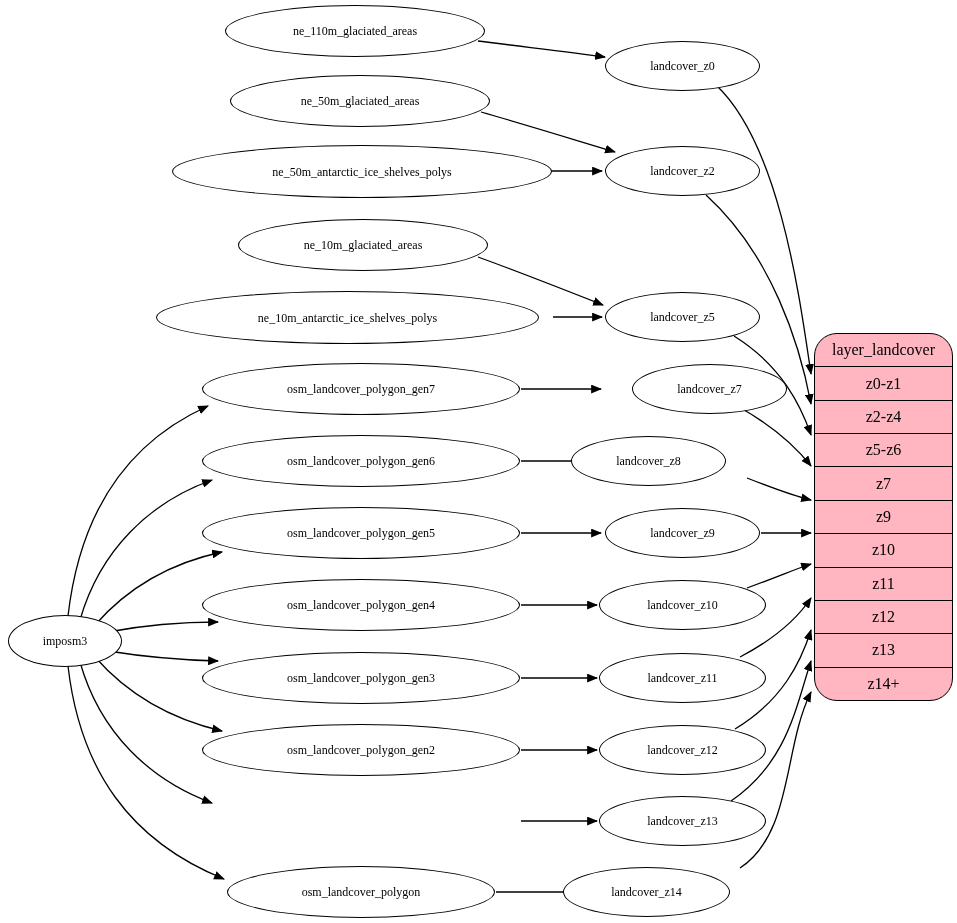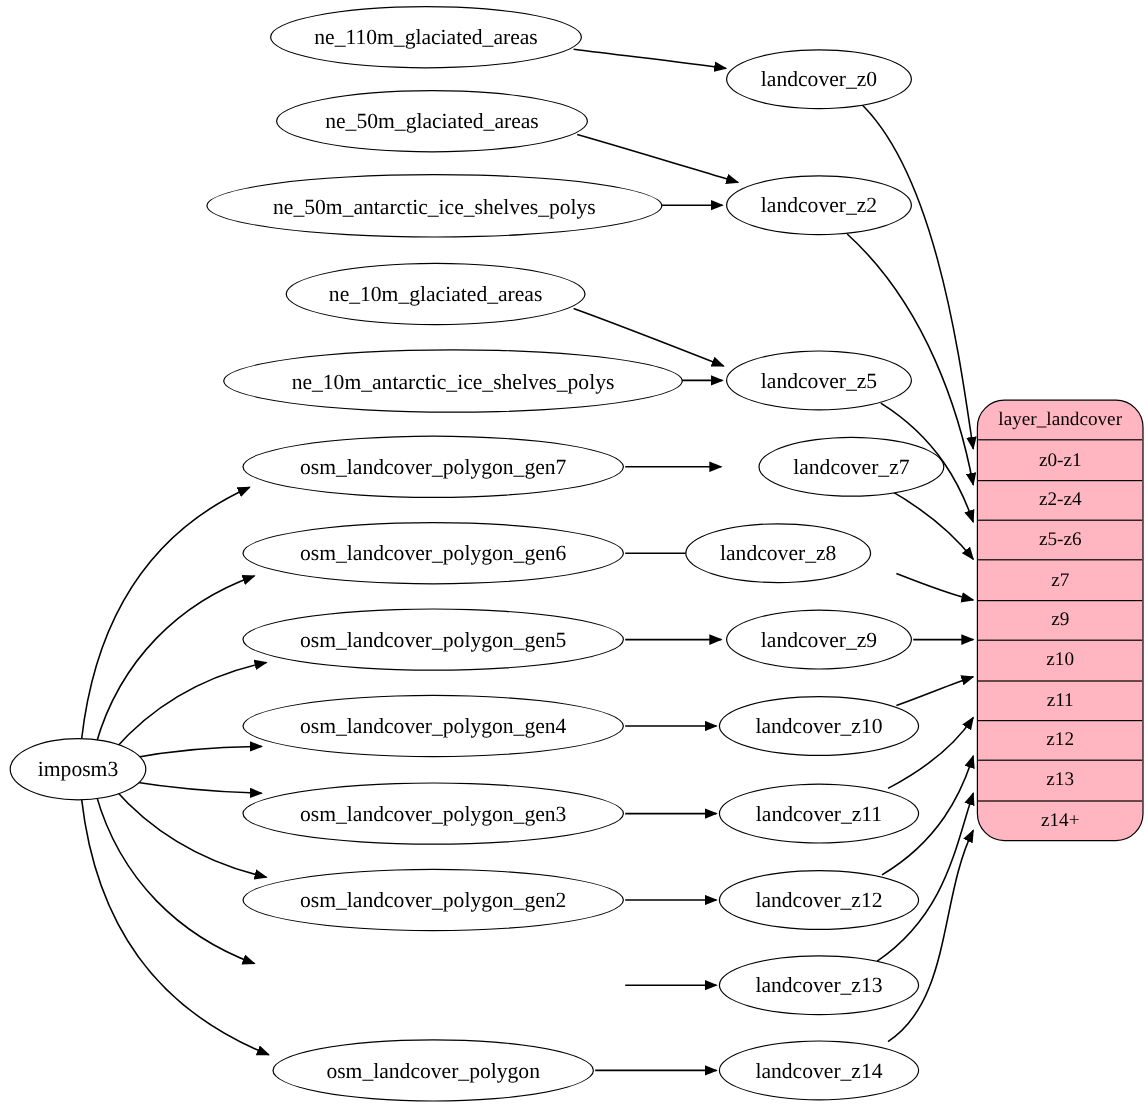--- a/index.html
+++ b/index.html
@@ -30,21 +30,21 @@
   .node {
     position: absolute;
     z-index: 2;
     box-sizing: border-box;
     border: 1.4px solid var(--stroke, #000000);
     border-radius: 50%;
     background: var(--node-fill, #ffffff);
     display: flex;
     align-items: center;
     justify-content: center;
-    font-size: 18px;
+    font-size: 12px;
     line-height: 1;
     white-space: nowrap;
   }
   .etable {
     position: absolute;
     z-index: 2;
     box-sizing: border-box;
     border: 1.5px solid var(--stroke, #000000);
     border-radius: 23px;
     background: var(--table-fill, #ffb6c1);
@@ -114,41 +114,41 @@
     <path d="M 731,801 C 788,762 796,706 811,661" marker-end="url(#arrow)"></path>
     <path d="M 740,868 C 793,833 783,748 811,692" marker-end="url(#arrow)"></path>
   </svg>
 
   <div class="node" style="left:8px;top:615px;width:114px;height:52px">imposm3</div>
 
   <div class="node" style="left:225px;top:5px;width:260px;height:52px">ne_110m_glaciated_areas</div>
   <div class="node" style="left:230px;top:75px;width:260px;height:52px">ne_50m_glaciated_areas</div>
   <div class="node" style="left:172px;top:145px;width:380px;height:53px">ne_50m_antarctic_ice_shelves_polys</div>
   <div class="node" style="left:238px;top:219px;width:250px;height:52px">ne_10m_glaciated_areas</div>
-  <div class="node" style="left:186px;top:291px;width:383px;height:53px">ne_10m_antarctic_ice_shelves_polys</div>
+  <div class="node" style="left:156px;top:291px;width:383px;height:53px">ne_10m_antarctic_ice_shelves_polys</div>
 
   <div class="node" style="left:202px;top:363px;width:318px;height:52px">osm_landcover_polygon_gen7</div>
   <div class="node" style="left:202px;top:435px;width:318px;height:52px">osm_landcover_polygon_gen6</div>
   <div class="node" style="left:202px;top:507px;width:318px;height:52px">osm_landcover_polygon_gen5</div>
   <div class="node" style="left:202px;top:579px;width:318px;height:52px">osm_landcover_polygon_gen4</div>
   <div class="node" style="left:202px;top:652px;width:318px;height:52px">osm_landcover_polygon_gen3</div>
   <div class="node" style="left:202px;top:724px;width:318px;height:52px">osm_landcover_polygon_gen2</div>
   <div class="node" style="left:227px;top:866px;width:268px;height:52px">osm_landcover_polygon</div>
 
   <div class="node" style="left:605px;top:41px;width:155px;height:50px">landcover_z0</div>
   <div class="node" style="left:605px;top:146px;width:155px;height:50px">landcover_z2</div>
   <div class="node" style="left:605px;top:292px;width:155px;height:50px">landcover_z5</div>
   <div class="node" style="left:632px;top:364px;width:155px;height:50px">landcover_z7</div>
   <div class="node" style="left:571px;top:436px;width:155px;height:50px">landcover_z8</div>
   <div class="node" style="left:605px;top:508px;width:155px;height:50px">landcover_z9</div>
   <div class="node" style="left:599px;top:580px;width:167px;height:50px">landcover_z10</div>
   <div class="node" style="left:599px;top:653px;width:167px;height:50px">landcover_z11</div>
   <div class="node" style="left:599px;top:725px;width:167px;height:50px">landcover_z12</div>
   <div class="node" style="left:599px;top:796px;width:167px;height:50px">landcover_z13</div>
-  <div class="node" style="left:599px;top:867px;width:167px;height:50px">landcover_z14</div>
+  <div class="node" style="left:563px;top:867px;width:167px;height:50px">landcover_z14</div>
 
   <div class="etable" style="left:814px;top:333px;width:139px;height:368px">
     <div class="trow">layer_landcover</div>
     <div class="trow">z0-z1</div>
     <div class="trow">z2-z4</div>
     <div class="trow">z5-z6</div>
     <div class="trow">z7</div>
     <div class="trow">z9</div>
     <div class="trow">z10</div>
     <div class="trow">z11</div>

